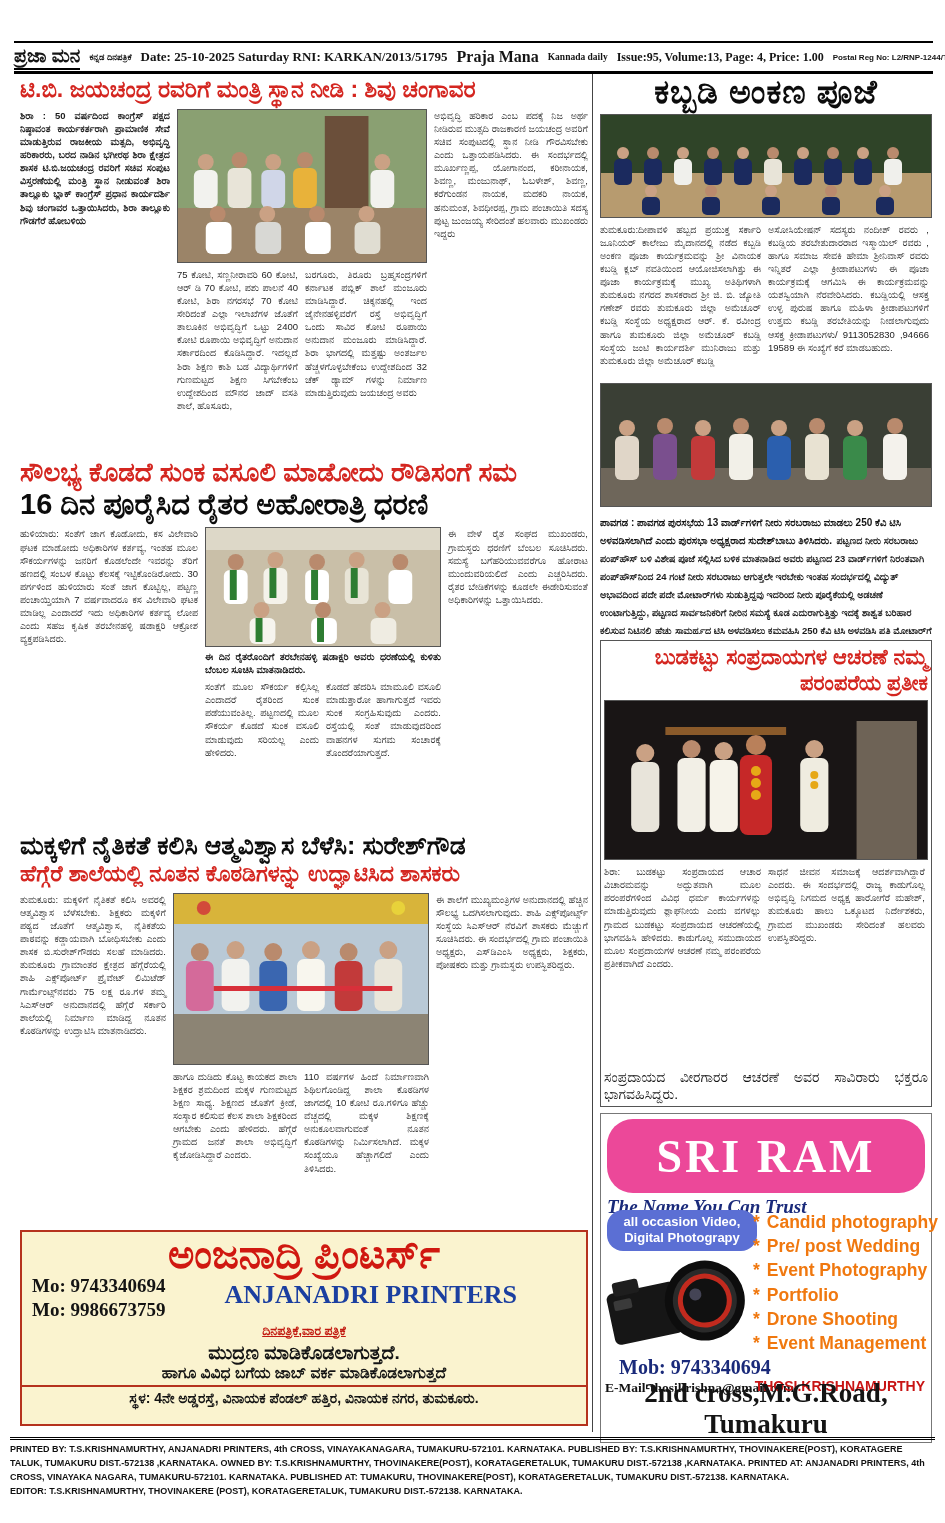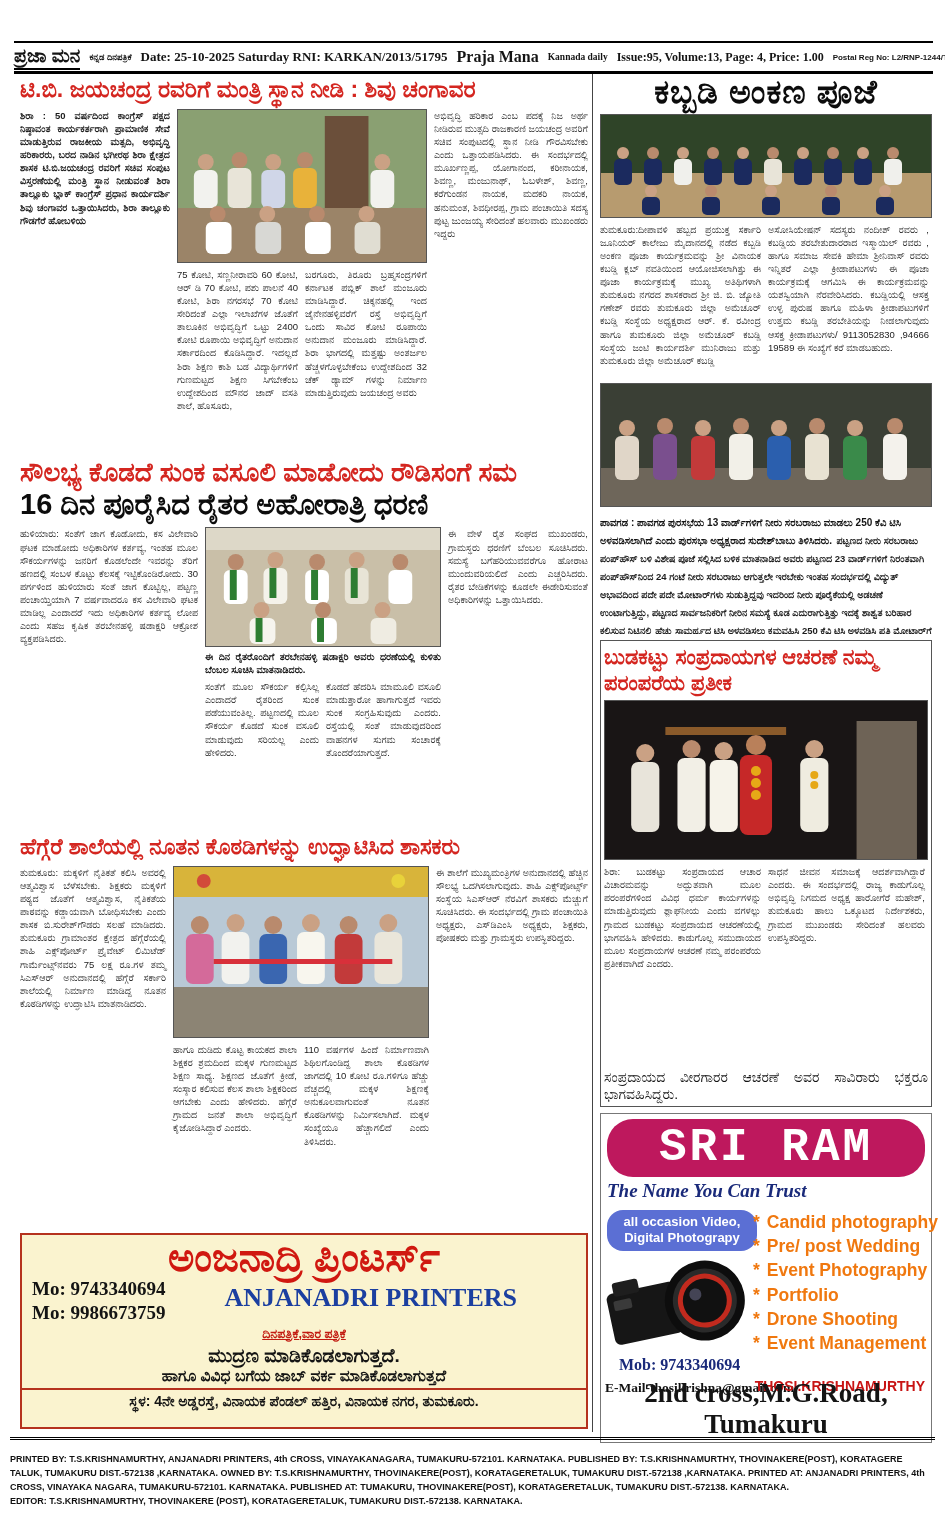--- a/index.html
+++ b/index.html
@@ -36,37 +36,37 @@
   .anj-mo{font-size:19px;font-weight:bold;line-height:1.25;}
   .anj-en{flex:1;text-align:center;font-size:26px;font-weight:bold;color:#1b3fa0;margin-top:6px;}
   .anj-sub{font-size:12.5px;font-weight:bold;color:#c21a10;text-align:center;text-decoration:underline;line-height:1.5;}
   .anj-k1{font-size:19px;font-weight:bold;text-align:center;margin-top:2px;}
   .anj-k2{font-size:15.5px;font-weight:bold;text-align:center;}
   .anj-loc{border-top:2px solid #b5321e;margin-top:3px;padding:3px 6px;font-size:14px;font-weight:bold;text-align:center;}
   
   .kab-h{font-size:33px;text-align:center;letter-spacing:1px;}
   .pav-lead{font-size:10px;font-weight:bold;line-height:1.4;text-align:justify;}
   .buda-box{border:1px solid #555;margin-top:6px;padding:3px;}
-  .buda-h{font-size:21px;font-weight:bold;color:#d42620;text-align:left;line-height:1.25;}
+  .buda-h{font-size:21px;font-weight:bold;color:#d42620;text-align:right;line-height:1.25;}
   .lastline{font-size:14px;text-align:justify;margin-top:12px;}
   
   .ad-sri{border:1px solid #777;margin-top:6px;height:330px;position:relative;background:#fff;box-sizing:border-box;padding:5px 6px;}
-  .sri-banner{background:#be185d;border-radius:26px;height:58px;display:flex;align-items:center;justify-content:center;color:#fff;font-weight:bold;font-size:46px;letter-spacing:3px;font-family:Liberation Mono, monospace;}
+  .sri-banner{background:#ec4899;border-radius:26px;height:74px;display:flex;align-items:center;justify-content:center;color:#fff;font-weight:bold;font-size:46px;letter-spacing:3px;font-family:Liberation Serif, serif;}
   .sri-tag{font-family:"Liberation Serif","DejaVu Serif",serif;font-style:italic;font-weight:bold;color:#1a2a7a;font-size:19px;text-align:left;margin:3px 4px 2px 0;}
   .sri-pill{position:absolute;left:6px;top:96px;width:142px;background:#5b6fd4;border-radius:16px;color:#fff;font-weight:bold;font-size:13px;text-align:center;padding:4px 4px;line-height:1.25;}
   .sri-services{position:absolute;left:152px;top:96px;right:4px;}
   .sri-svc{color:#f0780f;font-weight:bold;font-size:17.5px;line-height:1.38;white-space:nowrap;}
   .sri-svc .st{margin-right:7px;}
   .sri-cam{position:absolute;left:2px;top:140px;width:152px;height:100px;}
-  .sri-mob{position:absolute;left:18px;top:242px;font-size:16px;font-weight:bold;color:#1a2a7a;font-family:"Liberation Serif","DejaVu Serif",serif;}
+  .sri-mob{position:absolute;left:18px;top:242px;font-size:20px;font-weight:bold;color:#1a2a7a;font-family:"Liberation Serif","DejaVu Serif",serif;}
   .sri-mail{position:absolute;left:4px;top:266px;font-size:13.5px;font-weight:bold;color:#111;font-family:"Liberation Serif","DejaVu Serif",serif;}
   .sri-person{position:absolute;right:6px;top:264px;font-size:14px;font-weight:bold;color:#c81414;}
   .sri-addr{position:absolute;left:0;right:0;bottom:2px;text-align:center;font-size:27px;font-weight:bold;font-family:"Liberation Serif","DejaVu Serif",serif;}
   
-  .footer{position:absolute;left:10px;right:10px;top:1437px;border-top:3px double #000;padding-top:13px;font-size:9px;font-weight:bold;line-height:1.55;color:#111;}
+  .footer{position:absolute;left:10px;right:10px;top:1437px;border-top:3px double #000;padding-top:3px;font-size:9px;font-weight:bold;line-height:1.55;color:#111;}
 </style>
 </head>
 <body>
 
 <div class="masthead">
   <span class="mh-logo">ಪ್ರಜಾ ಮನ</span>
   <span class="mh-tag">ಕನ್ನಡ ದಿನಪತ್ರಿಕೆ</span>
   <span class="mh-date serif">Date: 25-10-2025 Saturday RNI: KARKAN/2013/51795</span>
   <span class="mh-name serif">Praja Mana</span>
   <span class="mh-name-sub serif">Kannada daily</span>
@@ -160,20 +160,21 @@
         <div class="cols" style="margin-top:4px;">
           <div class="bodytxt" style="width:114px;">ಸಂತೆಗೆ ಮೂಲ ಸೌಕರ್ಯ ಕಲ್ಪಿಸಿಲ್ಲ ಎಂದಾದರೆ ರೈತರಿಂದ ಸುಂಕ ಪಡೆಯುವಂತಿಲ್ಲ. ಪಟ್ಟಣದಲ್ಲಿ ಮೂಲ ಸೌಕರ್ಯ ಕೊಡದೆ ಸುಂಕ ವಸೂಲಿ ಮಾಡುವುದು ಸರಿಯಲ್ಲ ಎಂದು ಹೇಳಿದರು.</div>
           <div class="bodytxt" style="width:115px;">ಕೊಡದೆ ಹೆದರಿಸಿ ಮಾಮೂಲಿ ವಸೂಲಿ ಮಾಡುತ್ತಾರೋ ಹಾಗಾಗುತ್ತದೆ ಇವರು ಸುಂಕ ಸಂಗ್ರಹಿಸುವುದು ಎಂದರು. ರಸ್ತೆಯಲ್ಲಿ ಸಂತೆ ಮಾಡುವುದರಿಂದ ವಾಹನಗಳ ಸುಗಮ ಸಂಚಾರಕ್ಕೆ ತೊಂದರೆಯಾಗುತ್ತದೆ.</div>
         </div>
       </div>
       <div class="bodytxt" style="flex:1;">ಈ ವೇಳೆ ರೈತ ಸಂಘದ ಮುಖಂಡರು, ಗ್ರಾಮಸ್ಥರು ಧರಣಿಗೆ ಬೆಂಬಲ ಸೂಚಿಸಿದರು. ಸಮಸ್ಯೆ ಬಗೆಹರಿಯುವವರೆಗೂ ಹೋರಾಟ ಮುಂದುವರಿಯಲಿದೆ ಎಂದು ಎಚ್ಚರಿಸಿದರು. ರೈತರ ಬೇಡಿಕೆಗಳನ್ನು ಕೂಡಲೇ ಈಡೇರಿಸುವಂತೆ ಅಧಿಕಾರಿಗಳನ್ನು ಒತ್ತಾಯಿಸಿದರು.</div>
     </div>
   </div>
 
   <div class="art3">
+    <div class="headline" style="font-size:25px;">ಮಕ್ಕಳಿಗೆ ನೈತಿಕತೆ ಕಲಿಸಿ ಆತ್ಮವಿಶ್ವಾಸ ಬೆಳೆಸಿ: ಸುರೇಶ್‌ಗೌಡ</div>
     <div class="headline red" style="font-size:22px;margin-top:3px;">ಹೆಗ್ಗೆರೆ ಶಾಲೆಯಲ್ಲಿ ನೂತನ ಕೊಠಡಿಗಳನ್ನು ಉದ್ಘಾಟಿಸಿದ ಶಾಸಕರು</div>
     <div class="cols" style="margin-top:7px;height:318px;overflow:hidden;">
       <div class="bodytxt" style="width:146px;flex:0 0 auto;">ತುಮಕೂರು: ಮಕ್ಕಳಿಗೆ ನೈತಿಕತೆ ಕಲಿಸಿ ಅವರಲ್ಲಿ ಆತ್ಮವಿಶ್ವಾಸ ಬೆಳೆಸಬೇಕು. ಶಿಕ್ಷಕರು ಮಕ್ಕಳಿಗೆ ಪಠ್ಯದ ಜೊತೆಗೆ ಆತ್ಮವಿಶ್ವಾಸ, ನೈತಿಕತೆಯ ಪಾಠವನ್ನು ಕಡ್ಡಾಯವಾಗಿ ಬೋಧಿಸಬೇಕು ಎಂದು ಶಾಸಕ ಬಿ.ಸುರೇಶ್‌ಗೌಡರು ಸಲಹೆ ಮಾಡಿದರು. ತುಮಕೂರು ಗ್ರಾಮಾಂತರ ಕ್ಷೇತ್ರದ ಹೆಗ್ಗೆರೆಯಲ್ಲಿ ಶಾಹಿ ಎಕ್ಸ್‌ಪೋರ್ಟ್ ಪ್ರೈವೇಟ್ ಲಿಮಿಟೆಡ್ ಗಾರ್ಮೆಂಟ್ಸ್‌ನವರು 75 ಲಕ್ಷ ರೂ.ಗಳ ತಮ್ಮ ಸಿಎಸ್‌ಆರ್ ಅನುದಾನದಲ್ಲಿ ಹೆಗ್ಗೆರೆ ಸರ್ಕಾರಿ ಶಾಲೆಯಲ್ಲಿ ನಿರ್ಮಾಣ ಮಾಡಿದ್ದ ನೂತನ ಕೊಠಡಿಗಳನ್ನು ಉದ್ಘಾಟಿಸಿ ಮಾತನಾಡಿದರು.</div>
       <div style="width:256px;flex:0 0 auto;">
         <div class="photo" style="height:170px;">
           <svg viewBox="0 0 256 170" preserveAspectRatio="none">
             <rect width="256" height="170" fill="#b9c9d6"></rect>
             <rect y="0" width="256" height="30" fill="#d8b43a"></rect>
             <circle cx="30" cy="14" r="7" fill="#d24a3a"></circle>
               <circle cx="226" cy="14" r="7" fill="#e8d23a"></circle>

